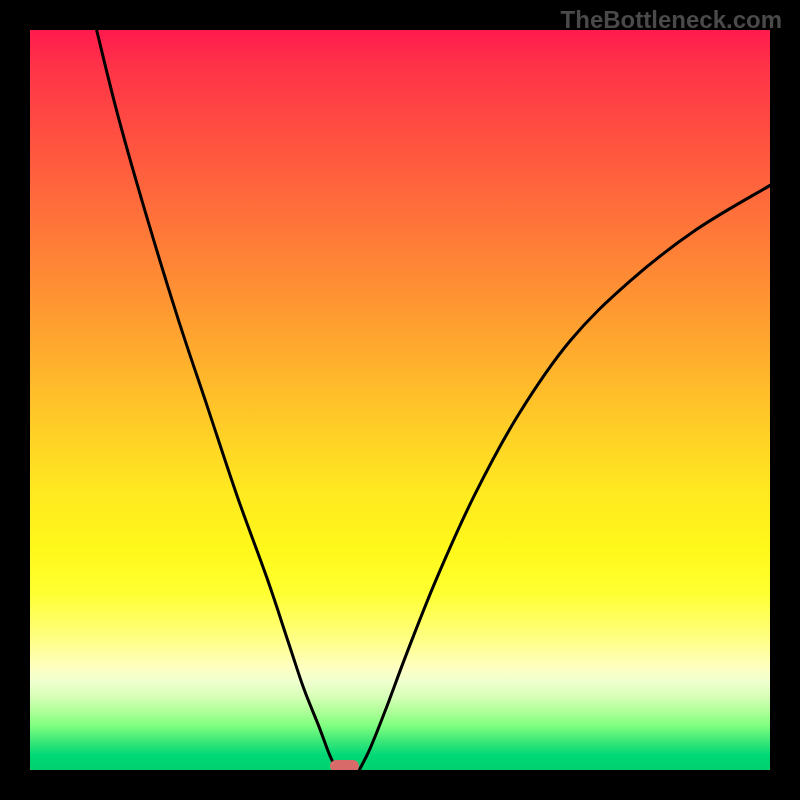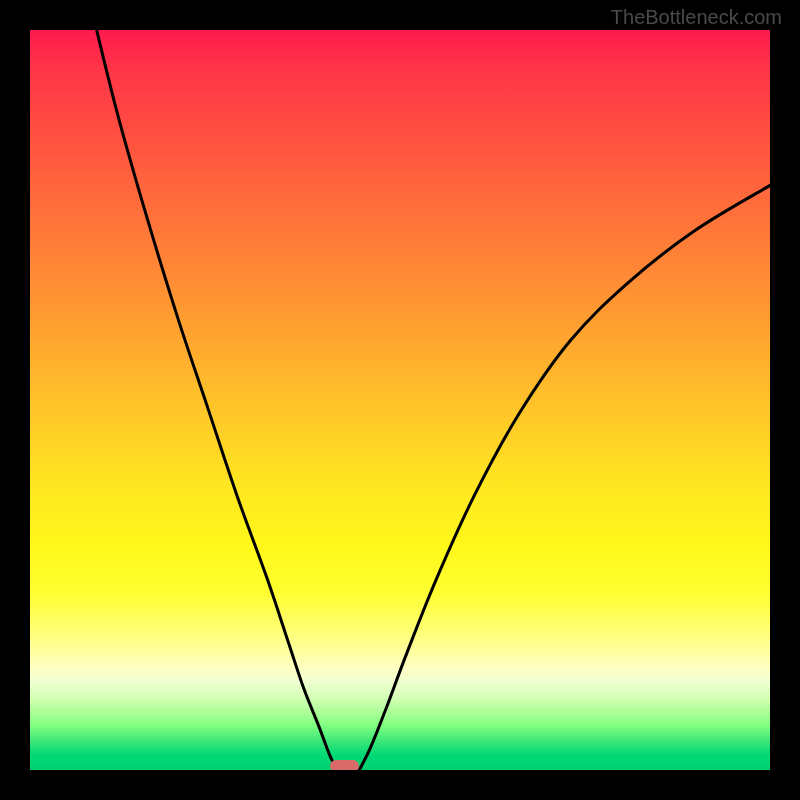--- a/index.html
+++ b/index.html
@@ -9,22 +9,22 @@
     background: #000;
     font-family: Arial, sans-serif;
     position: relative;
     overflow: hidden;
   }
   .watermark {
     position: absolute;
     top: 6px;
     right: 18px;
     color: #4a4a4a;
-    font-size: 20px;
-    font-weight: 400;
+    font-size: 24px;
+    font-weight: 700;
     z-index: 10;
   }
   .plot-area {
     position: absolute;
     left: 30px;
     top: 30px;
     width: 740px;
     height: 740px;
     overflow: hidden;
   }

